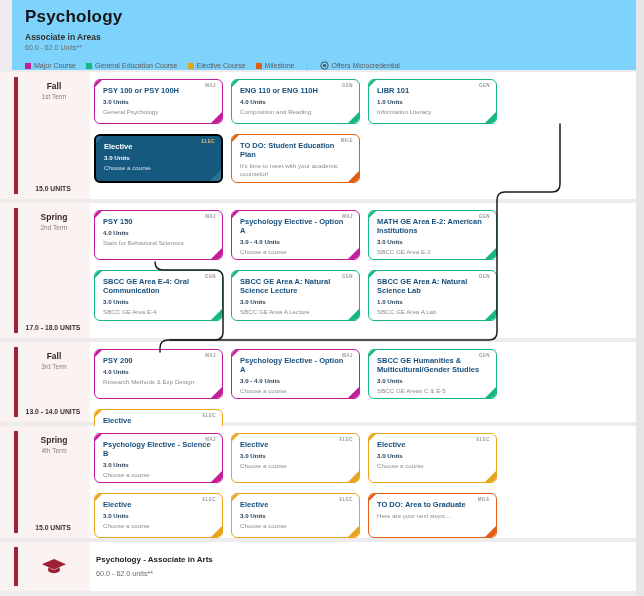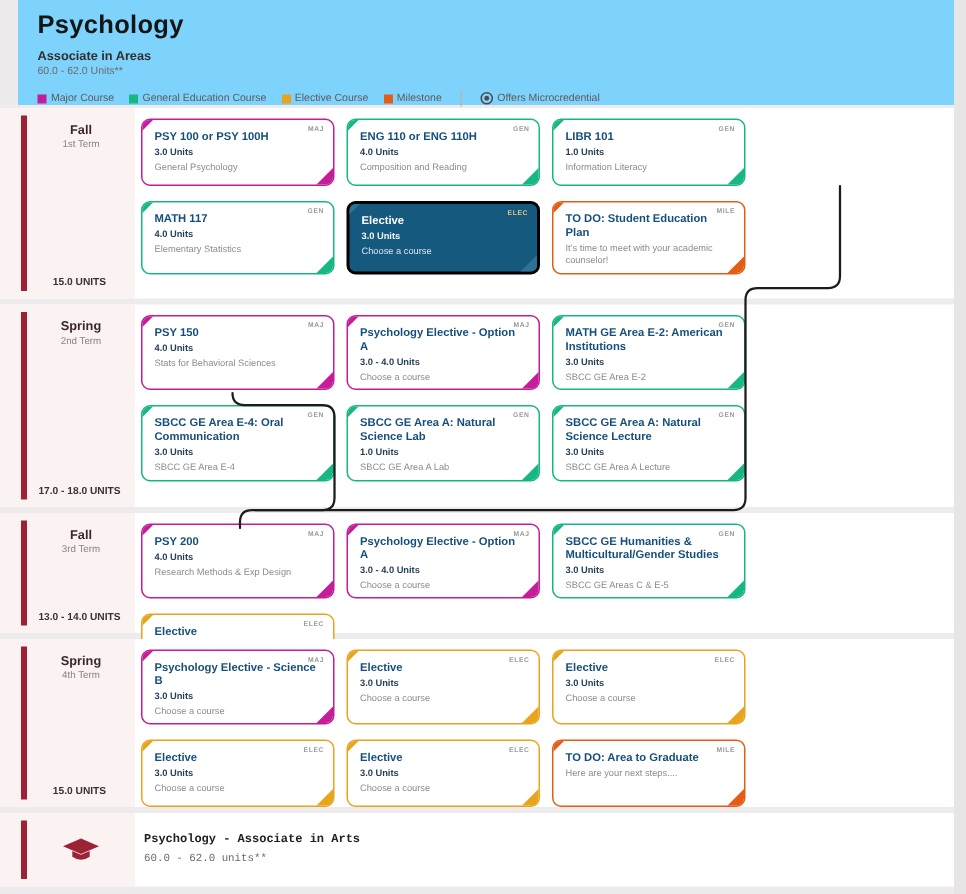--- a/index.html
+++ b/index.html
@@ -48,21 +48,21 @@
   .card.selected .card-title { color:#ffffff; }
   .card.selected .card-units { color:#f2f6f9; }
   .card.selected .card-sub { color:#d9e5ed; }
   .card.selected .card-badge { color:#e9c27c; }
   .cat-milestone .card-sub { margin-top:3px; }
 
   
   #connectors { position:absolute; top:0; left:0; width:644px; height:596px; pointer-events:none; z-index:4; }
 
   
-  .completion { position:absolute; top:542px; left:0; width:636px; height:49px; background:#ffffff;font-family:Liberation Mono, monospace; }
+  .completion { position:absolute; top:542px; left:0; width:636px; height:49px; background:#ffffff; }
   .completion .term-col { background:#faf3f1; }
   .cap-wrap { position:absolute; left:18px; width:72px; top:0; bottom:0; display:flex; align-items:center; justify-content:center; }
   .completion-title { position:absolute; left:96px; top:13px; font-size:8px; font-weight:bold; color:#232020; }
   .completion-units { position:absolute; left:96px; top:27px; font-size:7.2px; color:#6e6a6a; }
 
   .right-gutter { position:absolute; top:0; right:0; width:8px; height:596px; background:#e7e5e5; }
 </style>
 </head>
 <body>
 
@@ -119,26 +119,20 @@
         <div class="card-title">ENG 110 or ENG 110H</div>
         <div class="card-units">4.0 Units</div>
         <div class="card-sub">Composition and Reading</div>
       </div>
       <div class="card cat-gened">
         <span class="card-badge">GEN</span>
         <div class="card-title">LIBR 101</div>
         <div class="card-units">1.0 Units</div>
         <div class="card-sub">Information Literacy</div>
       </div>
-      <div class="card cat-gened">
-        <span class="card-badge">GEN</span>
-        <div class="card-title">MATH 117</div>
-        <div class="card-units">4.0 Units</div>
-        <div class="card-sub">Elementary Statistics</div>
-      </div>
       <div class="card cat-elective selected">
         <span class="card-badge">ELEC</span>
         <div class="card-title">Elective</div>
         <div class="card-units">3.0 Units</div>
         <div class="card-sub">Choose a course</div>
       </div>
       <div class="card cat-milestone">
         <span class="card-badge">MILE</span>
         <div class="card-title">TO DO: Student Education Plan</div>
         <div class="card-sub">It's time to meet with your academic counselor!</div>
@@ -173,29 +167,29 @@
         <div class="card-sub">SBCC GE Area E-2</div>
       </div>
       <div class="card cat-gened">
         <span class="card-badge">GEN</span>
         <div class="card-title">SBCC GE Area E-4: Oral Communication</div>
         <div class="card-units">3.0 Units</div>
         <div class="card-sub">SBCC GE Area E-4</div>
       </div>
       <div class="card cat-gened">
         <span class="card-badge">GEN</span>
+        <div class="card-title">SBCC GE Area A: Natural Science Lecture</div>
+        <div class="card-units">3.0 Units</div>
+        <div class="card-sub">SBCC GE Area A Lecture</div>
+      </div>
+      <div class="card cat-gened">
+        <span class="card-badge">GEN</span>
         <div class="card-title">SBCC GE Area A: Natural Science Lab</div>
         <div class="card-units">1.0 Units</div>
         <div class="card-sub">SBCC GE Area A Lab</div>
-      </div>
-      <div class="card cat-gened">
-        <span class="card-badge">GEN</span>
-        <div class="card-title">SBCC GE Area A: Natural Science Lecture</div>
-        <div class="card-units">3.0 Units</div>
-        <div class="card-sub">SBCC GE Area A Lecture</div>
       </div>
     </div>
   </div>
 
   <div class="term-row" style="top:342px; height:80px;">
     <div class="term-col">
       <div class="red-bar"></div>
       <div class="term-season">Fall</div>
       <div class="term-label">3rd Term</div>
       <div class="term-units">13.0 - 14.0 UNITS</div>

